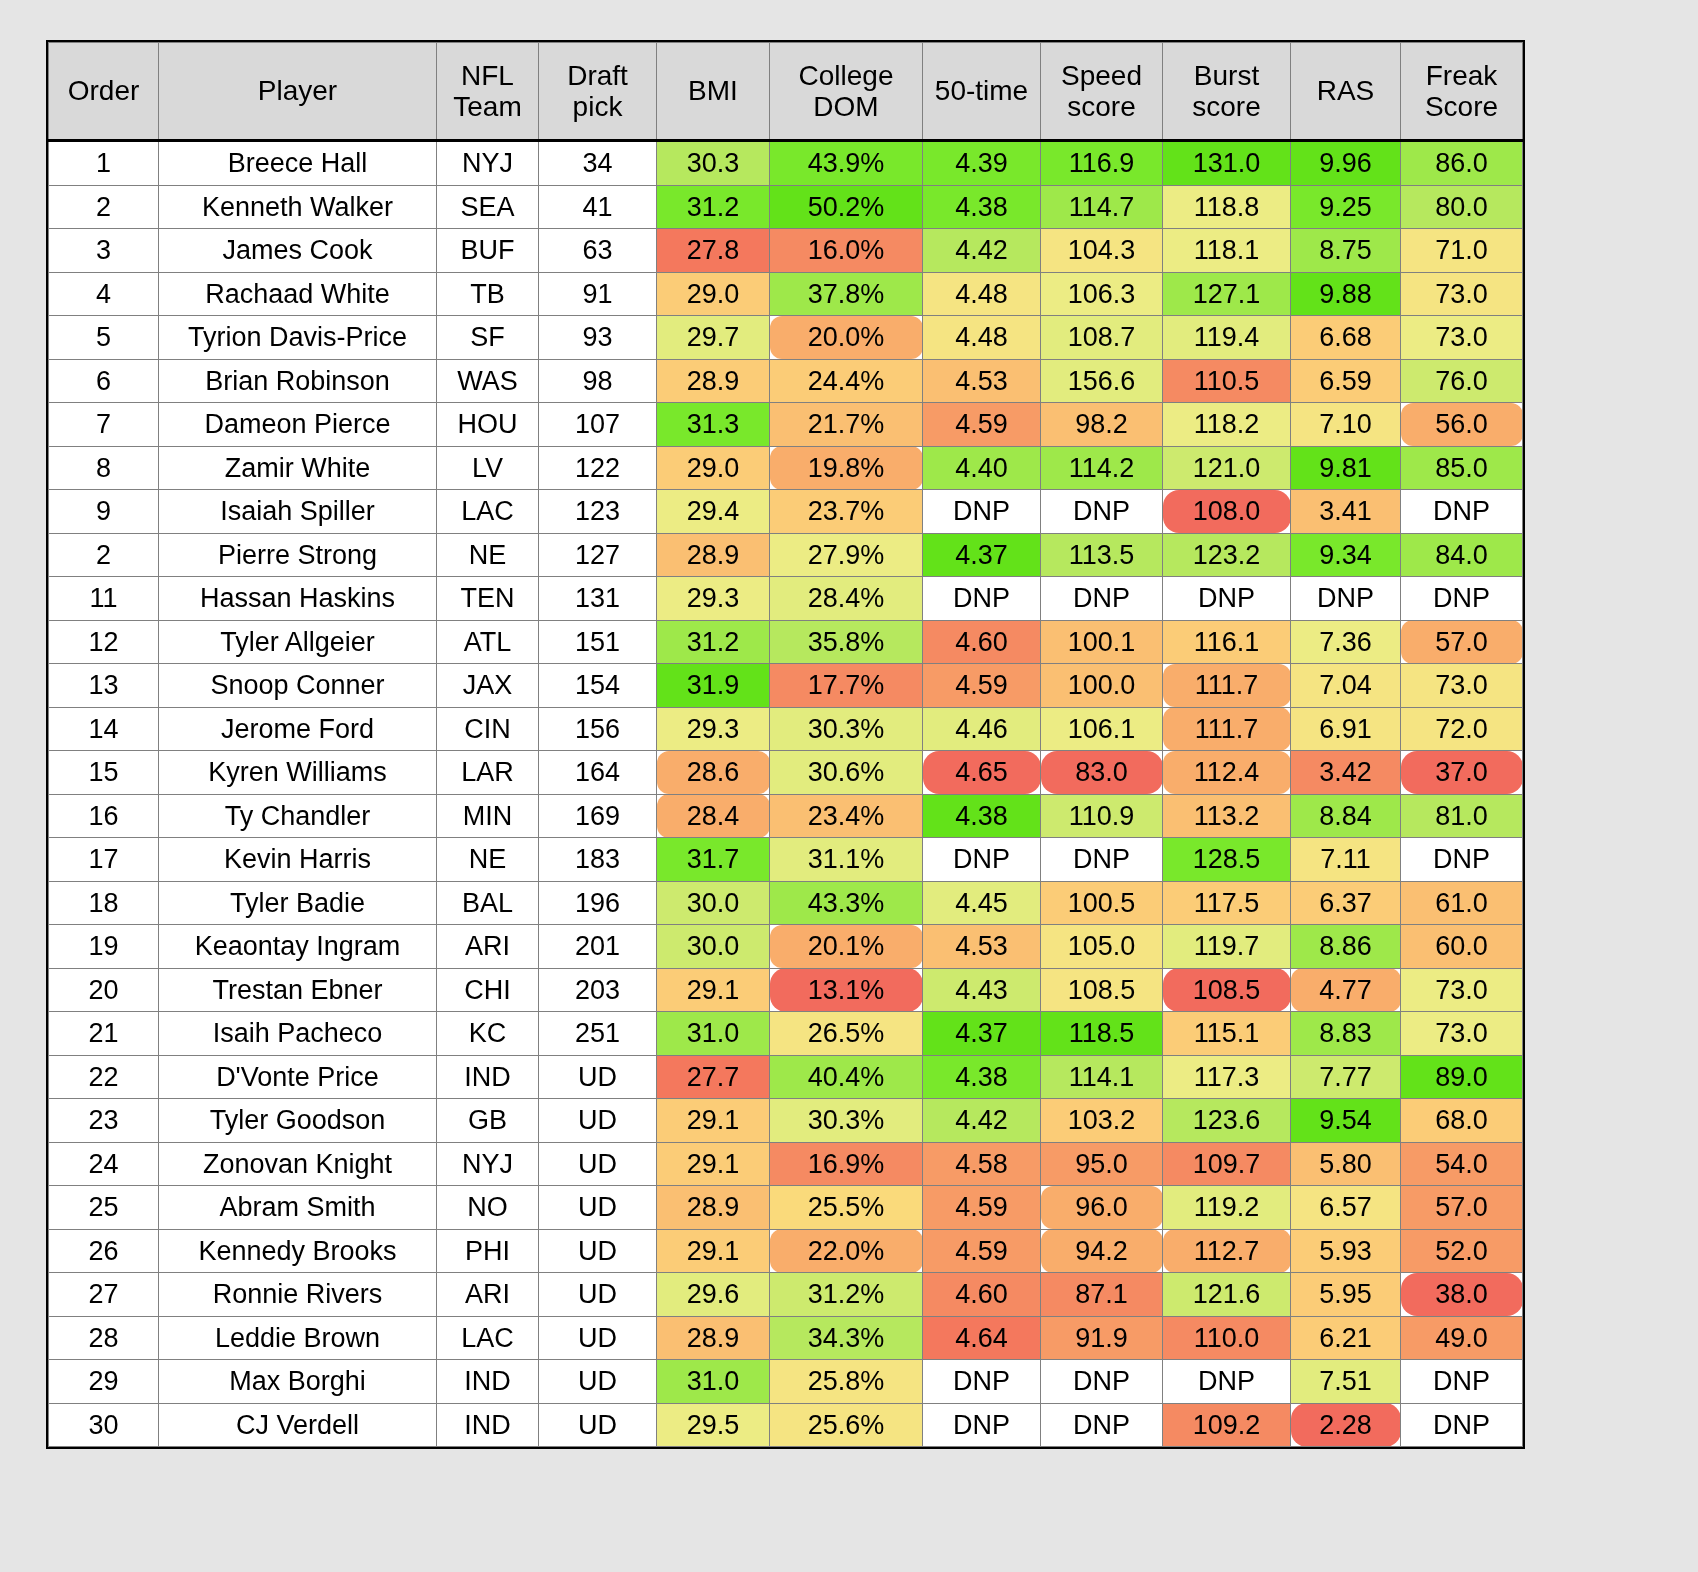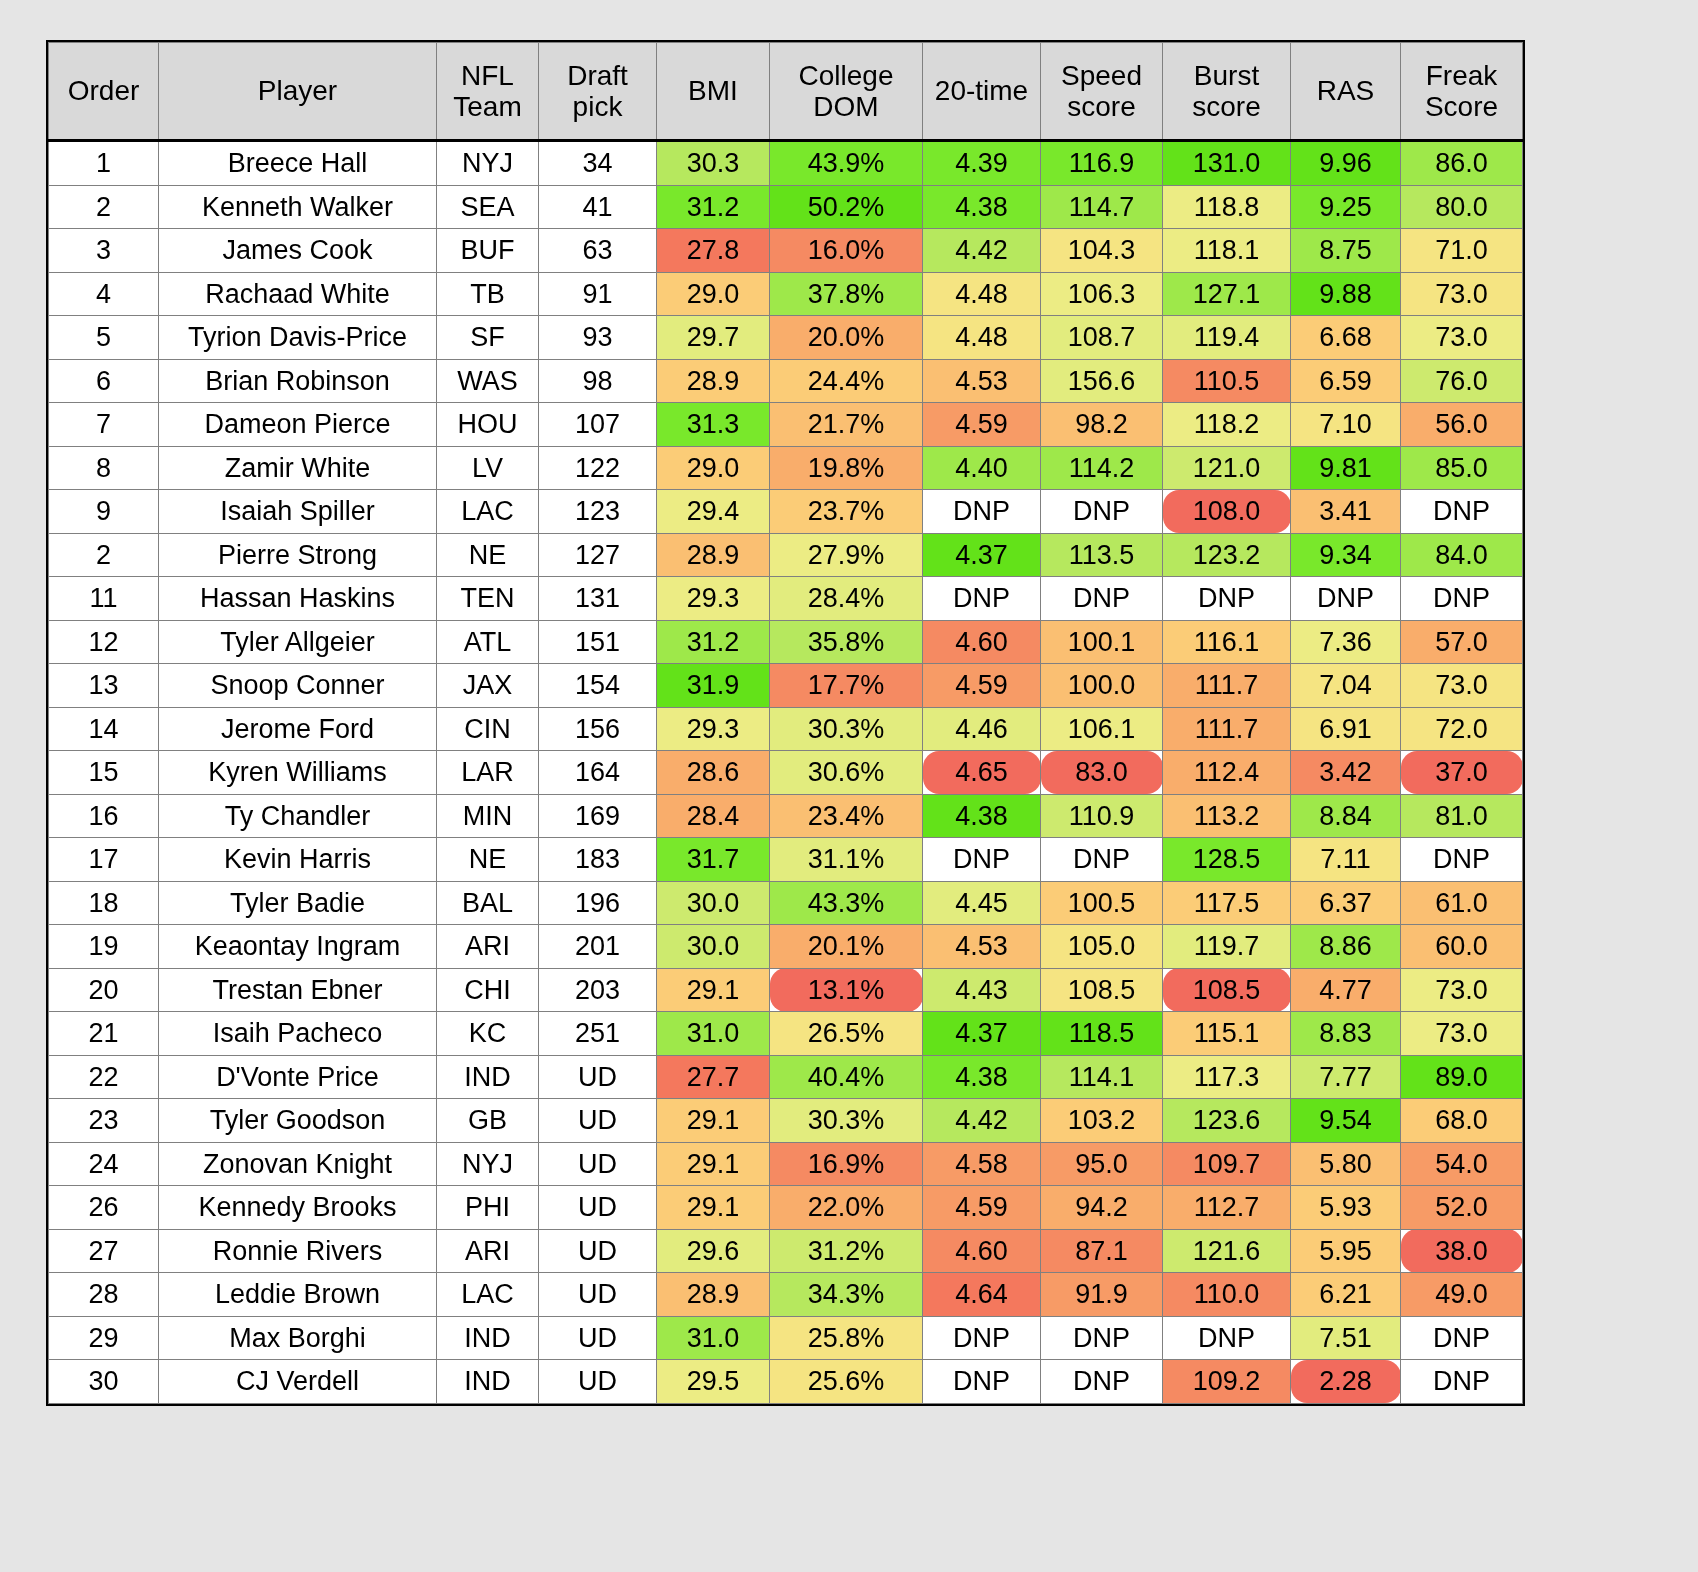--- a/index.html
+++ b/index.html
@@ -76,21 +76,21 @@
   .h-g2 { background: #79e82b; }
   .h-g3 { background: #9ee84a; }
   .h-g4 { background: #b6e85e; }
   .h-g5 { background: #cdea6e; }
   .h-y1 { background: #e2ec7e; }
   .h-y2 { background: #ecec84; }
   .h-y3 { background: #f5e482; }
   .h-y4 { background: #fada7b; }
   .h-o1 { background: #fbcc77; }
   .h-o2 { background: #fabf72; }
-  .h-o3 { background: #f9ad6b; }
+  .h-o3 { background: #f9ad6b; border-radius: 12px; }
   .h-o4 { background: #f79b66; }
   .h-r1 { background: #f58a62; }
   .h-r2 { background: #f4785d; }
   .h-r3 { background: #f26b5d; border-radius: 16px; }
   .h-none { background: #ffffff; }
 </style>
 </head>
 <body>
 
 <div id="page">
@@ -126,21 +126,21 @@
               <span class="hdr-line">pick</span>
             </th>
             <th>
               <span class="hdr-line">BMI</span>
             </th>
             <th>
               <span class="hdr-line">College</span>
               <span class="hdr-line">DOM</span>
             </th>
             <th>
-              <span class="hdr-line">20-time</span>
+              <span class="hdr-line">50-time</span>
             </th>
             <th>
               <span class="hdr-line">Speed</span>
               <span class="hdr-line">score</span>
             </th>
             <th>
               <span class="hdr-line">Burst</span>
               <span class="hdr-line">score</span>
             </th>
             <th>
@@ -459,20 +459,33 @@
             <td>UD</td>
             <td class="h-o1">29.1</td>
             <td class="h-r1">16.9%</td>
             <td class="h-o4">4.58</td>
             <td class="h-o4">95.0</td>
             <td class="h-r1">109.7</td>
             <td class="h-o2">5.80</td>
             <td class="h-o4">54.0</td>
           </tr>
           <tr>
+            <td>25</td>
+            <td>Abram Smith</td>
+            <td>NO</td>
+            <td>UD</td>
+            <td class="h-o2">28.9</td>
+            <td class="h-y4">25.5%</td>
+            <td class="h-o4">4.59</td>
+            <td class="h-o3">96.0</td>
+            <td class="h-y1">119.2</td>
+            <td class="h-y3">6.57</td>
+            <td class="h-o4">57.0</td>
+          </tr>
+          <tr>
             <td>26</td>
             <td>Kennedy Brooks</td>
             <td>PHI</td>
             <td>UD</td>
             <td class="h-o1">29.1</td>
             <td class="h-o3">22.0%</td>
             <td class="h-o4">4.59</td>
             <td class="h-o3">94.2</td>
             <td class="h-o3">112.7</td>
             <td class="h-o1">5.93</td>

